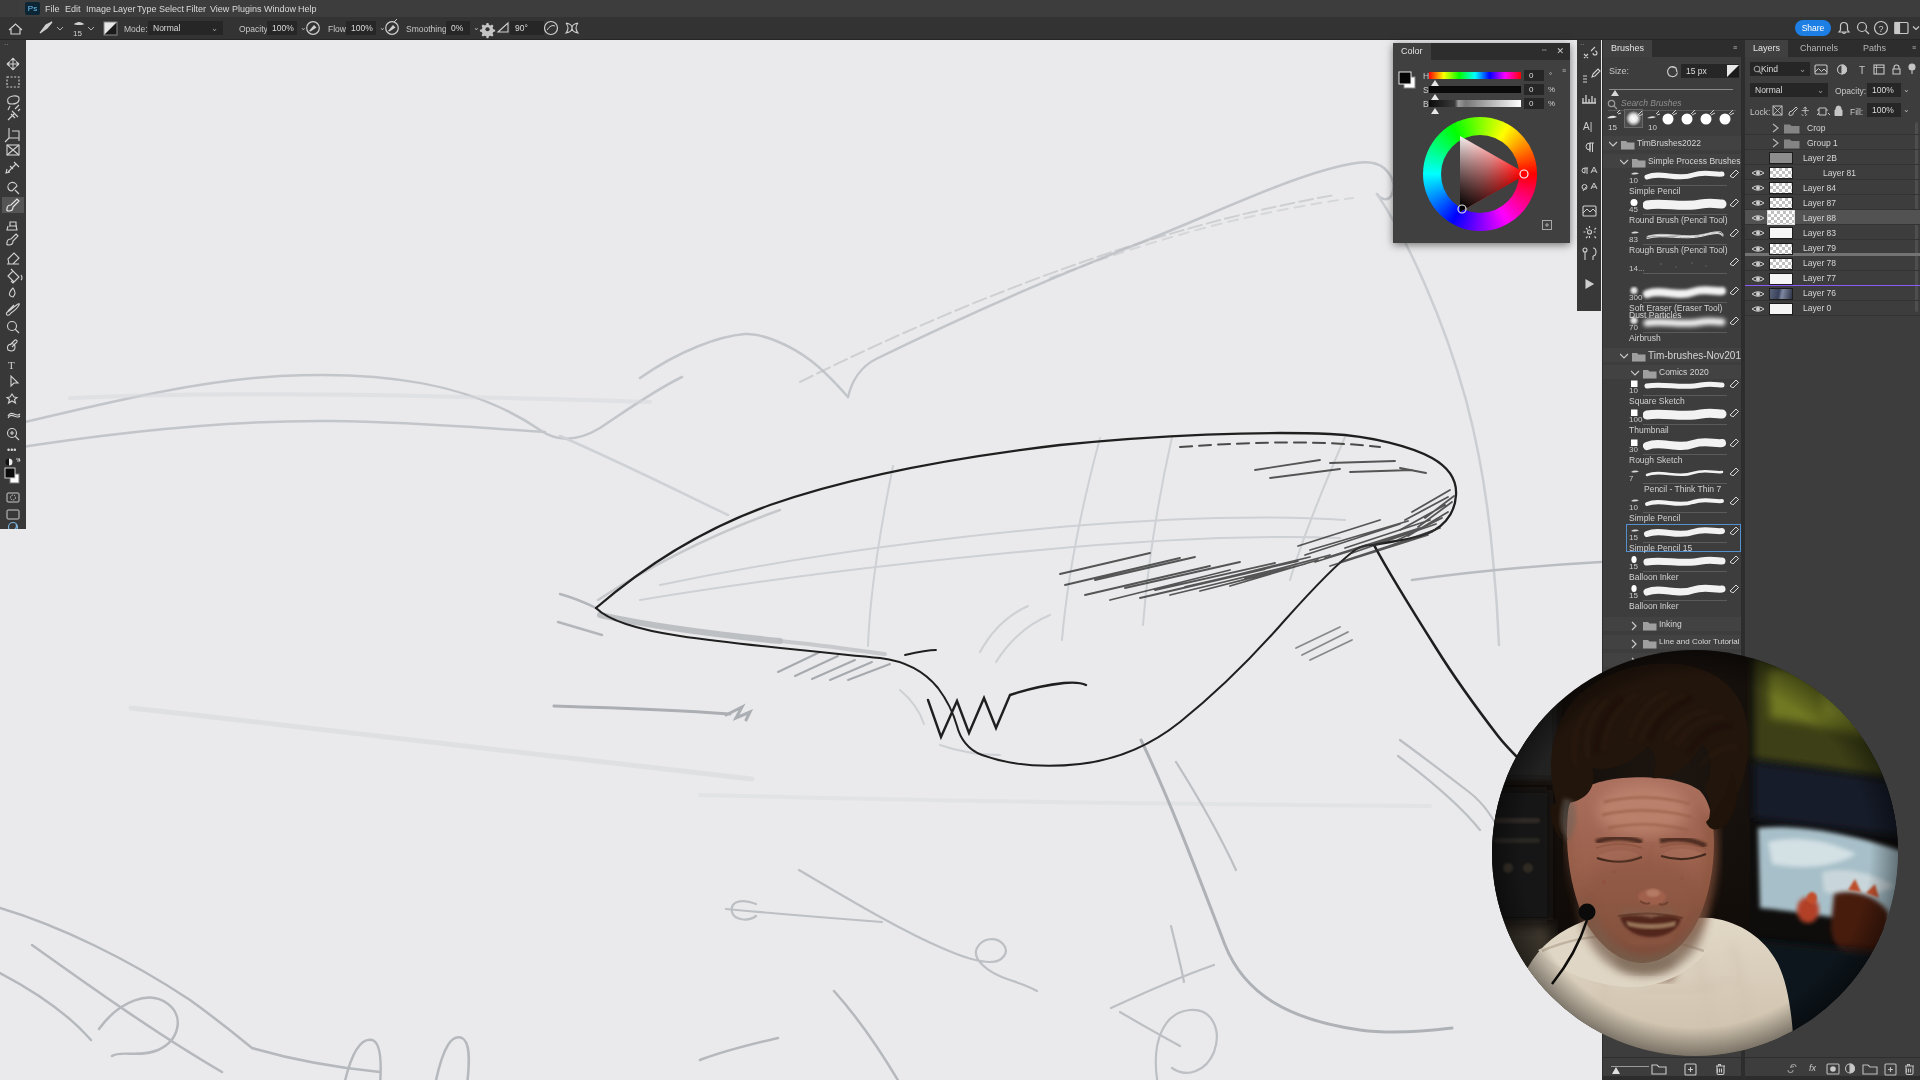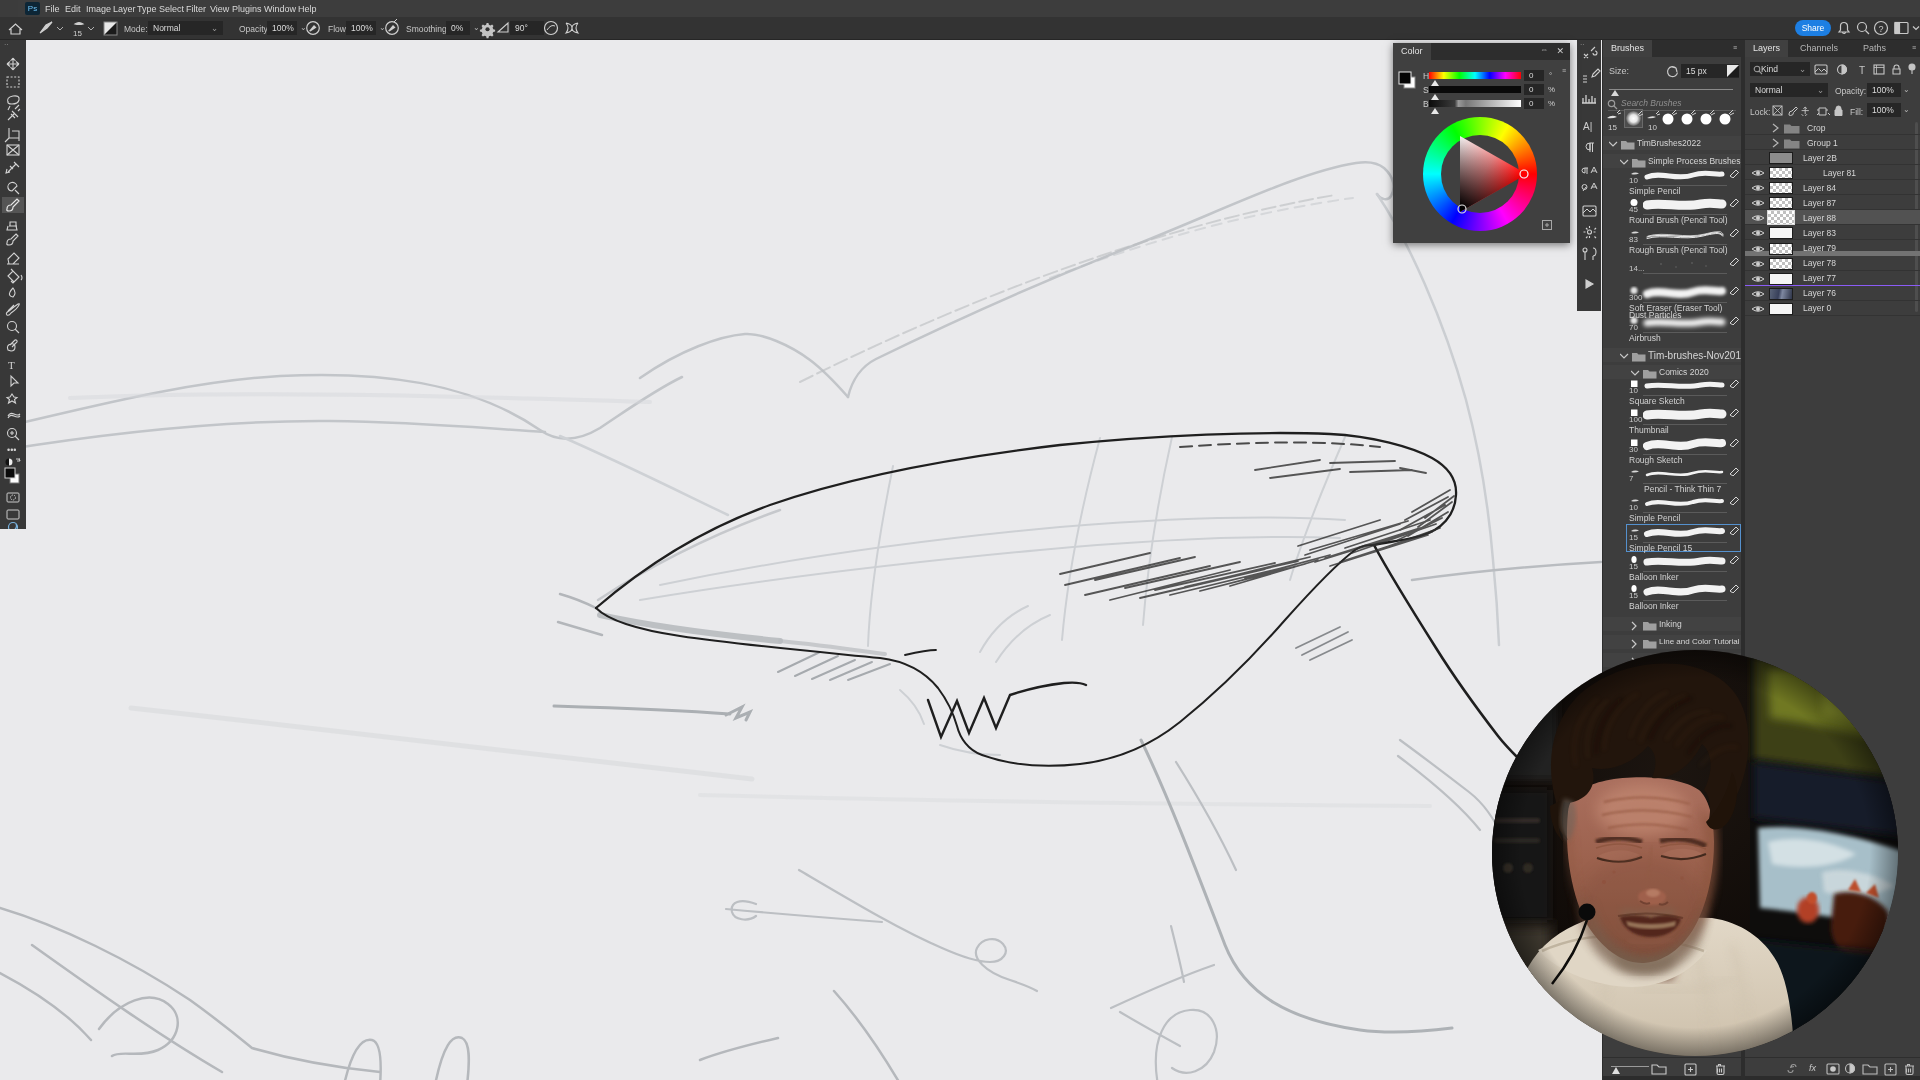--- a/index.html
+++ b/index.html
@@ -694,21 +694,21 @@
           <div style="position:absolute;left:58px;top:2.5px;font-size:8.5px;color:#d6d6d6;">Layer 88</div>
         </div>
 <div style="position:absolute;left:0;top:106.49000000000001px;width:175px;height:15px;border-bottom:1px solid #333333;">
           <svg width="14" height="10" style="position:absolute;left:6px;top:3px">
 <path d="M1 5 Q7 0.5 13 5 Q7 9.5 1 5 z" fill="none" stroke="#cfcfcf" stroke-width="1"></path>
 <circle cx="7" cy="5" r="2" fill="#cfcfcf"></circle>
           </svg>
           <div style="position:absolute;left:24px;top:2px;width:24px;height:12px;background:#f5f5f5;border:1px solid #1c1c1c;"></div>
           <div style="position:absolute;left:58px;top:2.5px;font-size:8.5px;color:#d6d6d6;">Layer 83</div>
         </div>
-<div style="position:absolute;left:0;top:121.56px;width:175px;height:15px;border-bottom:5px solid #737373;">
+<div style="position:absolute;left:0;top:121.56px;width:175px;height:15px;border-bottom:3px solid #737373;">
           <svg width="14" height="10" style="position:absolute;left:6px;top:3px">
 <path d="M1 5 Q7 0.5 13 5 Q7 9.5 1 5 z" fill="none" stroke="#cfcfcf" stroke-width="1"></path>
 <circle cx="7" cy="5" r="2" fill="#cfcfcf"></circle>
           </svg>
           <div style="position:absolute;left:24px;top:2px;width:24px;height:12px;background:#fff;background-image:conic-gradient(#c0c0c0 25%,#fff 0 50%,#c0c0c0 0 75%,#fff 0);background-size:6px 6px;border:1px solid #1c1c1c;"></div>
           <div style="position:absolute;left:58px;top:2.5px;font-size:8.5px;color:#d6d6d6;">Layer 79</div>
         </div>
 <div style="position:absolute;left:0;top:136.63px;width:175px;height:15px;border-bottom:1px solid #333333;">
           <svg width="14" height="10" style="position:absolute;left:6px;top:3px">
 <path d="M1 5 Q7 0.5 13 5 Q7 9.5 1 5 z" fill="none" stroke="#cfcfcf" stroke-width="1"></path>

